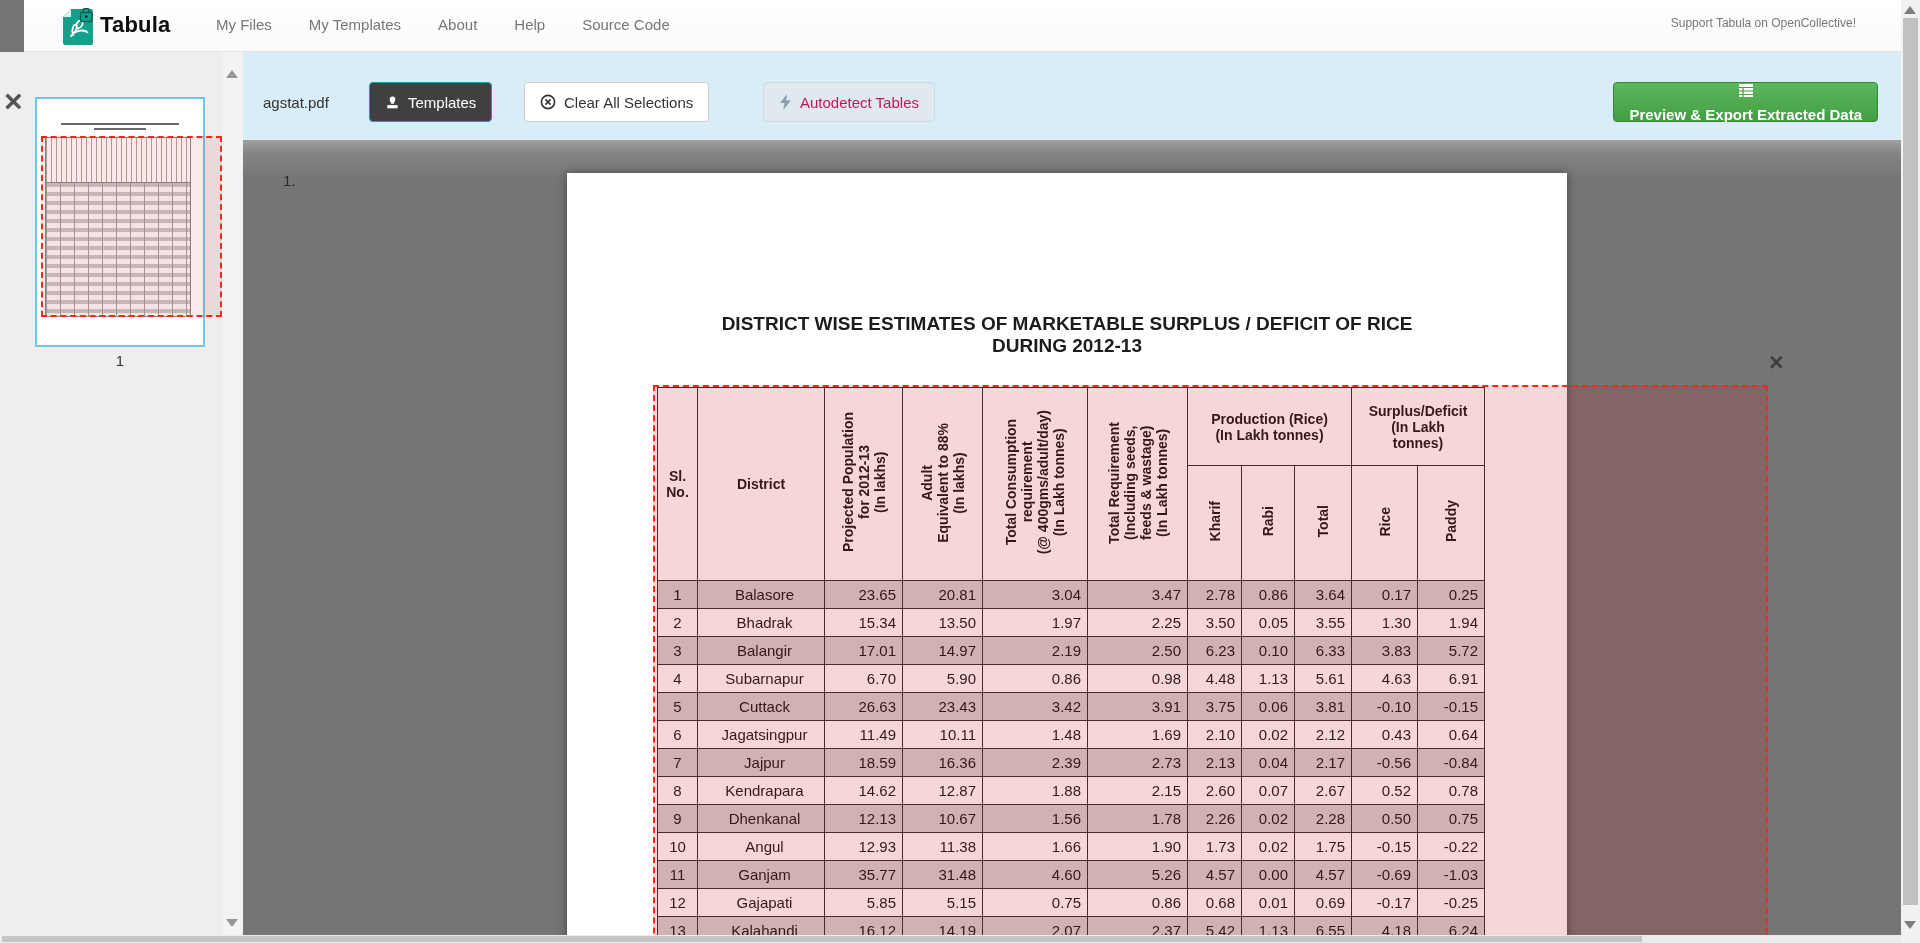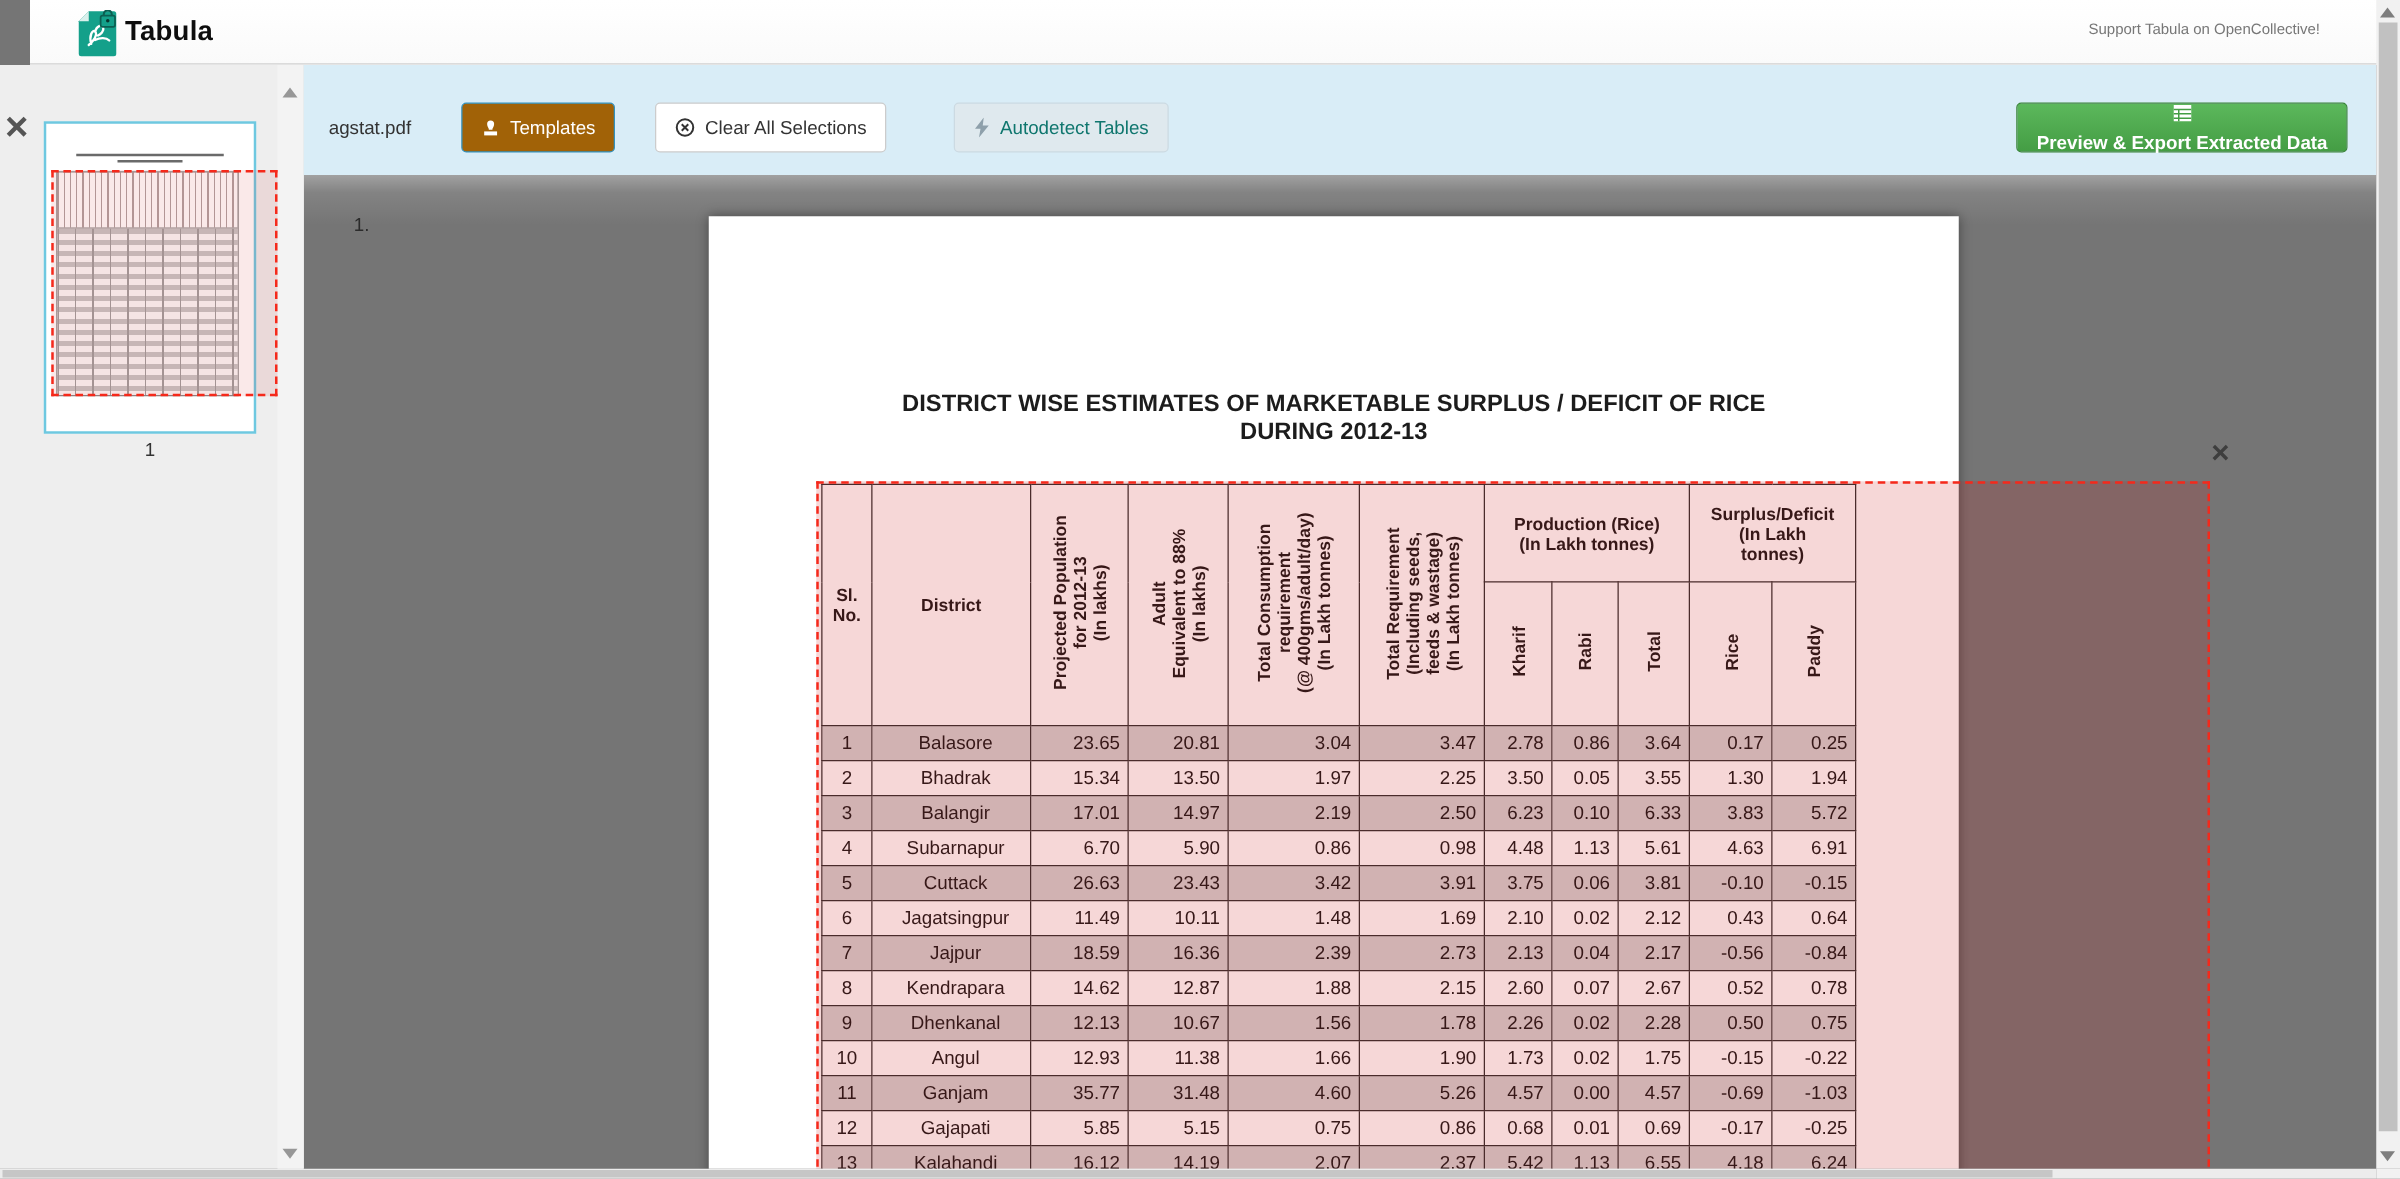--- a/index.html
+++ b/index.html
@@ -12,23 +12,23 @@
   #brand { position:absolute; left:76px; top:12px; font-size:22px; font-weight:bold; color:#0d0d0d; letter-spacing:.2px; }
   #nav-links { position:absolute; left:192px; top:16px; display:flex; gap:37px; list-style:none; }
   #nav-links li { font-size:15px; color:#777; cursor:pointer; white-space:nowrap; }
   #support-link { position:absolute; right:69px; top:16px; font-size:12px; color:#777; cursor:pointer; }
 
   
   #toolbar { position:absolute; left:243px; top:52px; width:1658px; height:88px; background:#d9edf7; z-index:20; }
   #filename { position:absolute; left:20px; top:42px; font-size:15px; color:#333; }
   .btn { position:absolute; top:30px; height:40px; display:inline-flex; align-items:center; gap:8px;
     border-radius:4px; font-size:15px; padding:0 15px; border:1px solid transparent; cursor:pointer; white-space:nowrap; }
-  #btn-templates { left:126px; background:#a16207; border-color:#3391bd; color:#fff; }
+  #btn-templates { left:126px; background:#404040; border-color:#3391bd; color:#fff; }
   #btn-clear { left:281px; background:#ffffff; border-color:#cccccc; color:#333; }
-  #btn-autodetect { left:520px; background:#dfe9ee; border-color:#ccdae2; color:#0f766e; cursor:default; }
+  #btn-autodetect { left:520px; background:#dfe9ee; border-color:#ccdae2; color:#be185d; cursor:default; }
   #btn-export { right:23px; background:linear-gradient(180deg,#5cb85c,#449d44); border-color:#398439; color:#fff; font-weight:bold;flex-direction:column; }
   .btn svg { flex:none; }
 
   
   #sidebar { position:absolute; left:0; top:52px; width:243px; height:883px; background:#eeeeee; z-index:10; }
   #sidebar-scroll { position:absolute; right:0; top:0; width:21px; height:100%; background:#f3f3f3; }
   .tri-up { width:0; height:0; border-left:6px solid transparent; border-right:6px solid transparent; border-bottom:8px solid #979797; }
   .tri-down { width:0; height:0; border-left:6px solid transparent; border-right:6px solid transparent; border-top:8px solid #979797; }
   #sidebar-scroll-up { position:absolute; left:4px; top:18px; }
   #sidebar-scroll-down { position:absolute; left:4px; bottom:8px; }
@@ -90,20 +90,27 @@
     <path d="M9 1 H29 a2 2 0 0 1 2 2 V35 a2 2 0 0 1 -2 2 H3 a2 2 0 0 1 -2 -2 V9 Z" fill="#14a08a"></path>
     <path d="M9 1 V9 H1 Z" fill="#d9f0ec"></path>
     <path d="M11 27 c-2 -6 1 -12 3.2 -9.6 2 2.2 -1.2 7.6 -5.2 10.6 M14.2 17.4 c1 -5 5.4 -6.2 6.4 -3 .8 2.4 -2.2 5 -4.2 6 m-2.4 3.6 c4 -2 9 -2 11.4 .4" stroke="#ffffff" stroke-width="1.9" fill="none" stroke-linecap="round"></path>
     <g>
       <path d="M21 4.5 v-1 a3.2 3.2 0 0 1 6.4 0 v1" stroke="#0b5f52" stroke-width="1.6" fill="none"></path>
       <rect x="18.5" y="4.5" width="11.5" height="9" rx="1.5" fill="#14a08a" stroke="#0b5f52" stroke-width="1.4"></rect>
       <circle cx="24.2" cy="8.6" r="1.4" fill="#07352e"></circle>
     </g>
   </svg>
   <div id="brand">Tabula</div>
+  <ul id="nav-links">
+      <li>My Files</li>
+      <li>My Templates</li>
+      <li>About</li>
+      <li>Help</li>
+      <li>Source Code</li>
+    </ul>
   <div id="support-link">Support Tabula on OpenCollective!</div>
 </div>
 
 <div id="toolbar">
   <div id="filename">agstat.pdf</div>
 
   <div class="btn" id="btn-templates">
     <svg width="15" height="15" viewBox="0 0 16 16">
       <path d="M8 1.5 a3 3 0 0 1 3 3 c0 2.4 -1.5 3.2 -1.5 4.8 h-3 c0 -1.6 -1.5 -2.4 -1.5 -4.8 a3 3 0 0 1 3 -3 Z" fill="#fff"></path>
       <rect x="2.5" y="10.8" width="11" height="3.4" fill="#fff"></rect>

